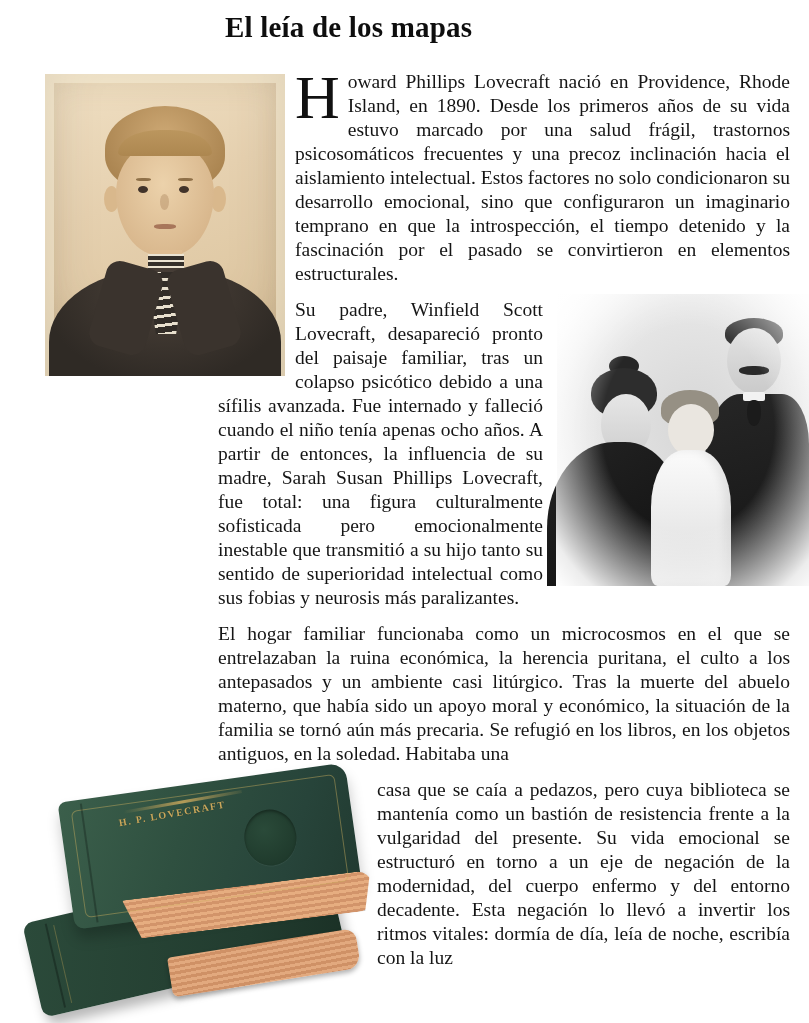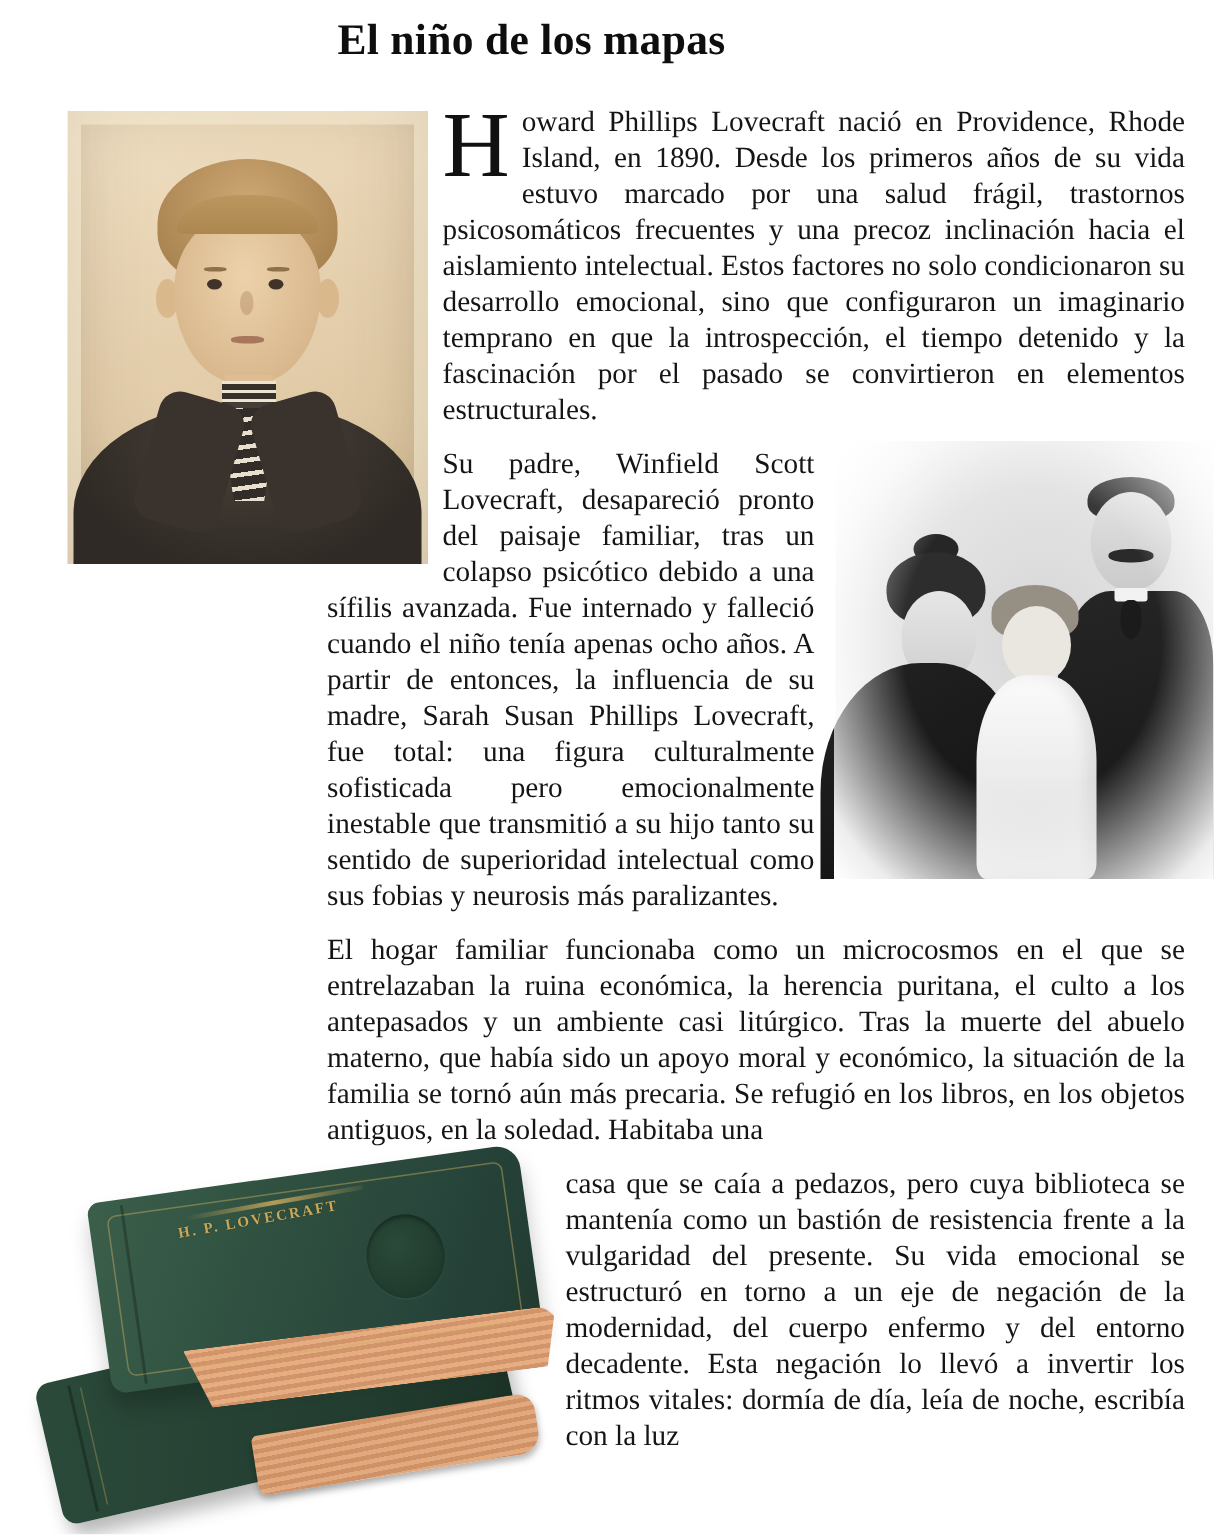--- a/index.html
+++ b/index.html
@@ -91,21 +91,21 @@
   .bk1-pages{right:-10px;bottom:-20px;width:250px;height:40px;transform:rotate(1deg);
        background:repeating-linear-gradient(178deg,#e6ad80 0 3px,#d2946a 3px 6px);
        border-radius:2px 14px 16px 4px;box-shadow:0 4px 6px rgba(0,0,0,.25);
        clip-path:polygon(0 0,100% 0,96% 100%,6% 100%);}
 </style>
 </head>
 <body>
 
 <div class="page">
 
-  <h1 class="title">El niño de los mapas</h1>
+  <h1 class="title">El leía de los mapas</h1>
 
   <div class="content">
 
     <div class="ph-boy" role="img" aria-label="Retrato sepia de Lovecraft niño con traje de marinero">
       <div class="boy-hair"></div>
       <div class="boy-ear-l"></div>
       <div class="boy-ear-r"></div>
       <div class="boy-face"></div>
       <div class="boy-bangs"></div>
       <div class="boy-brow-l"></div>

